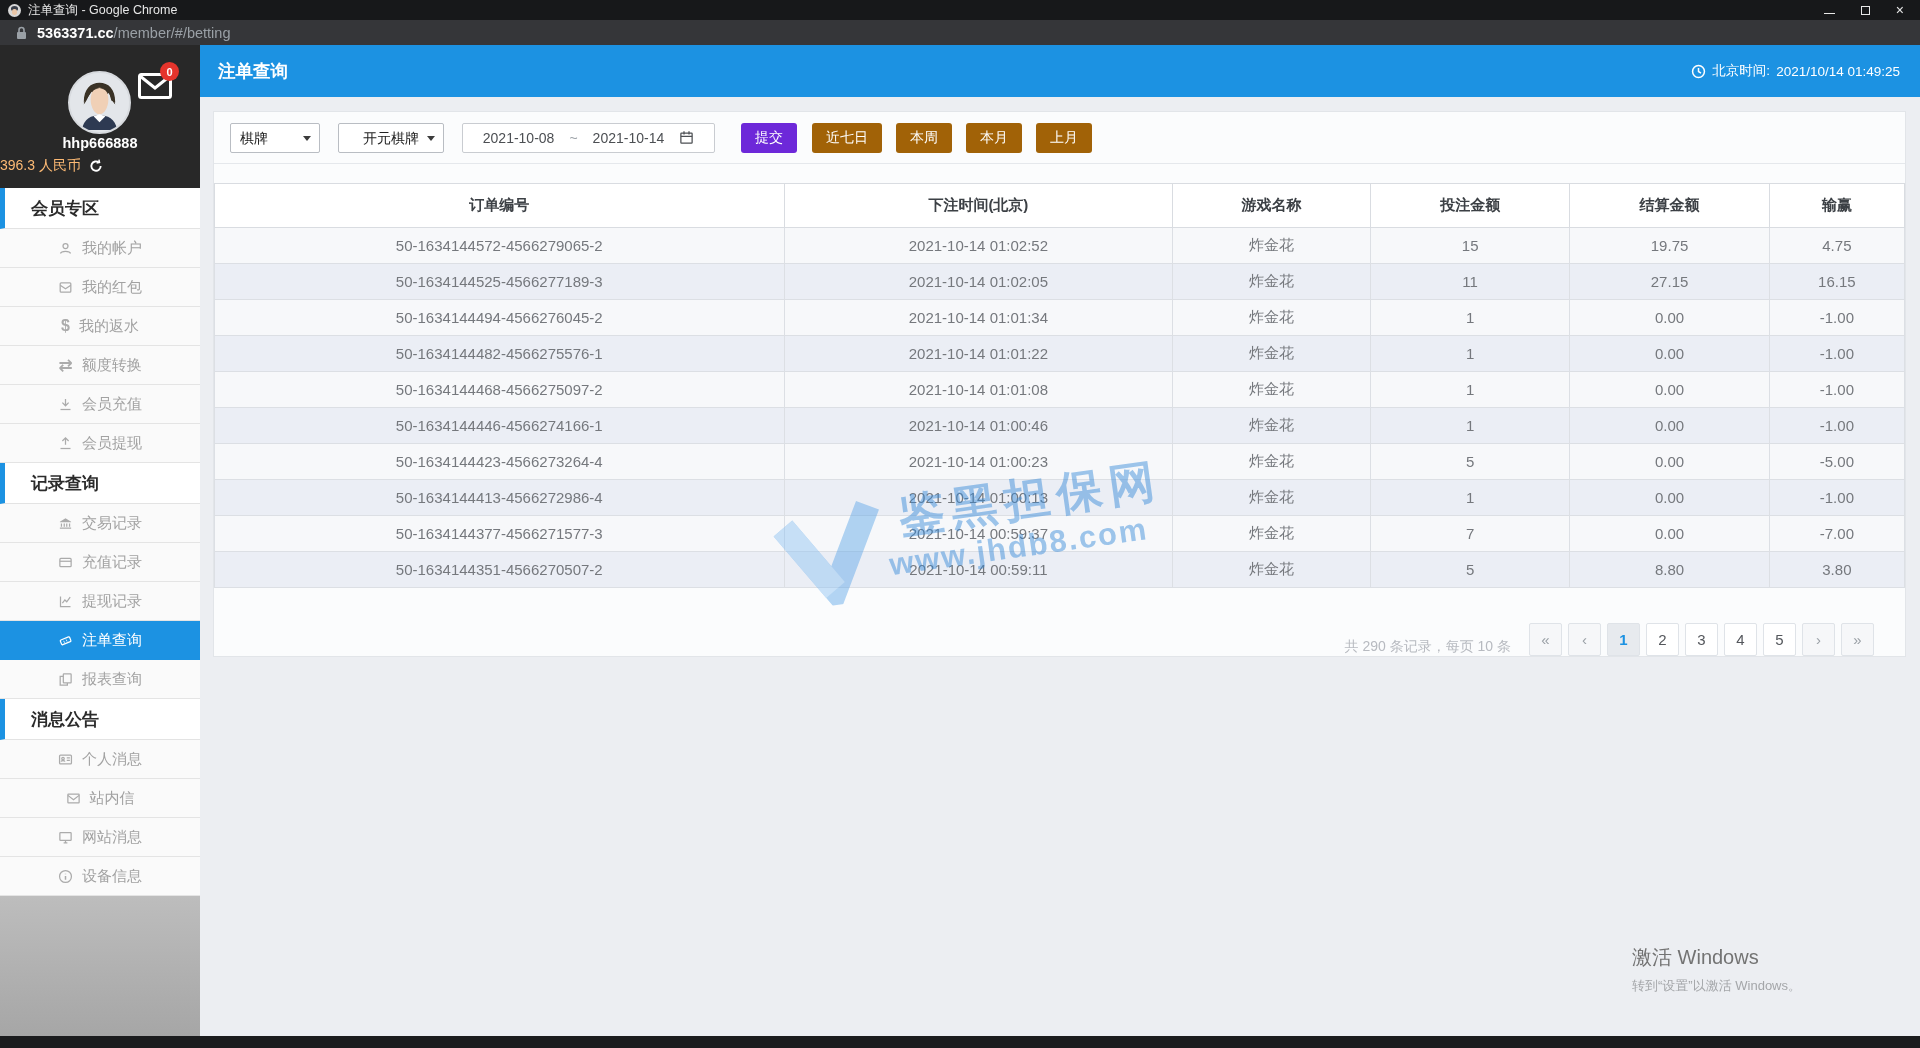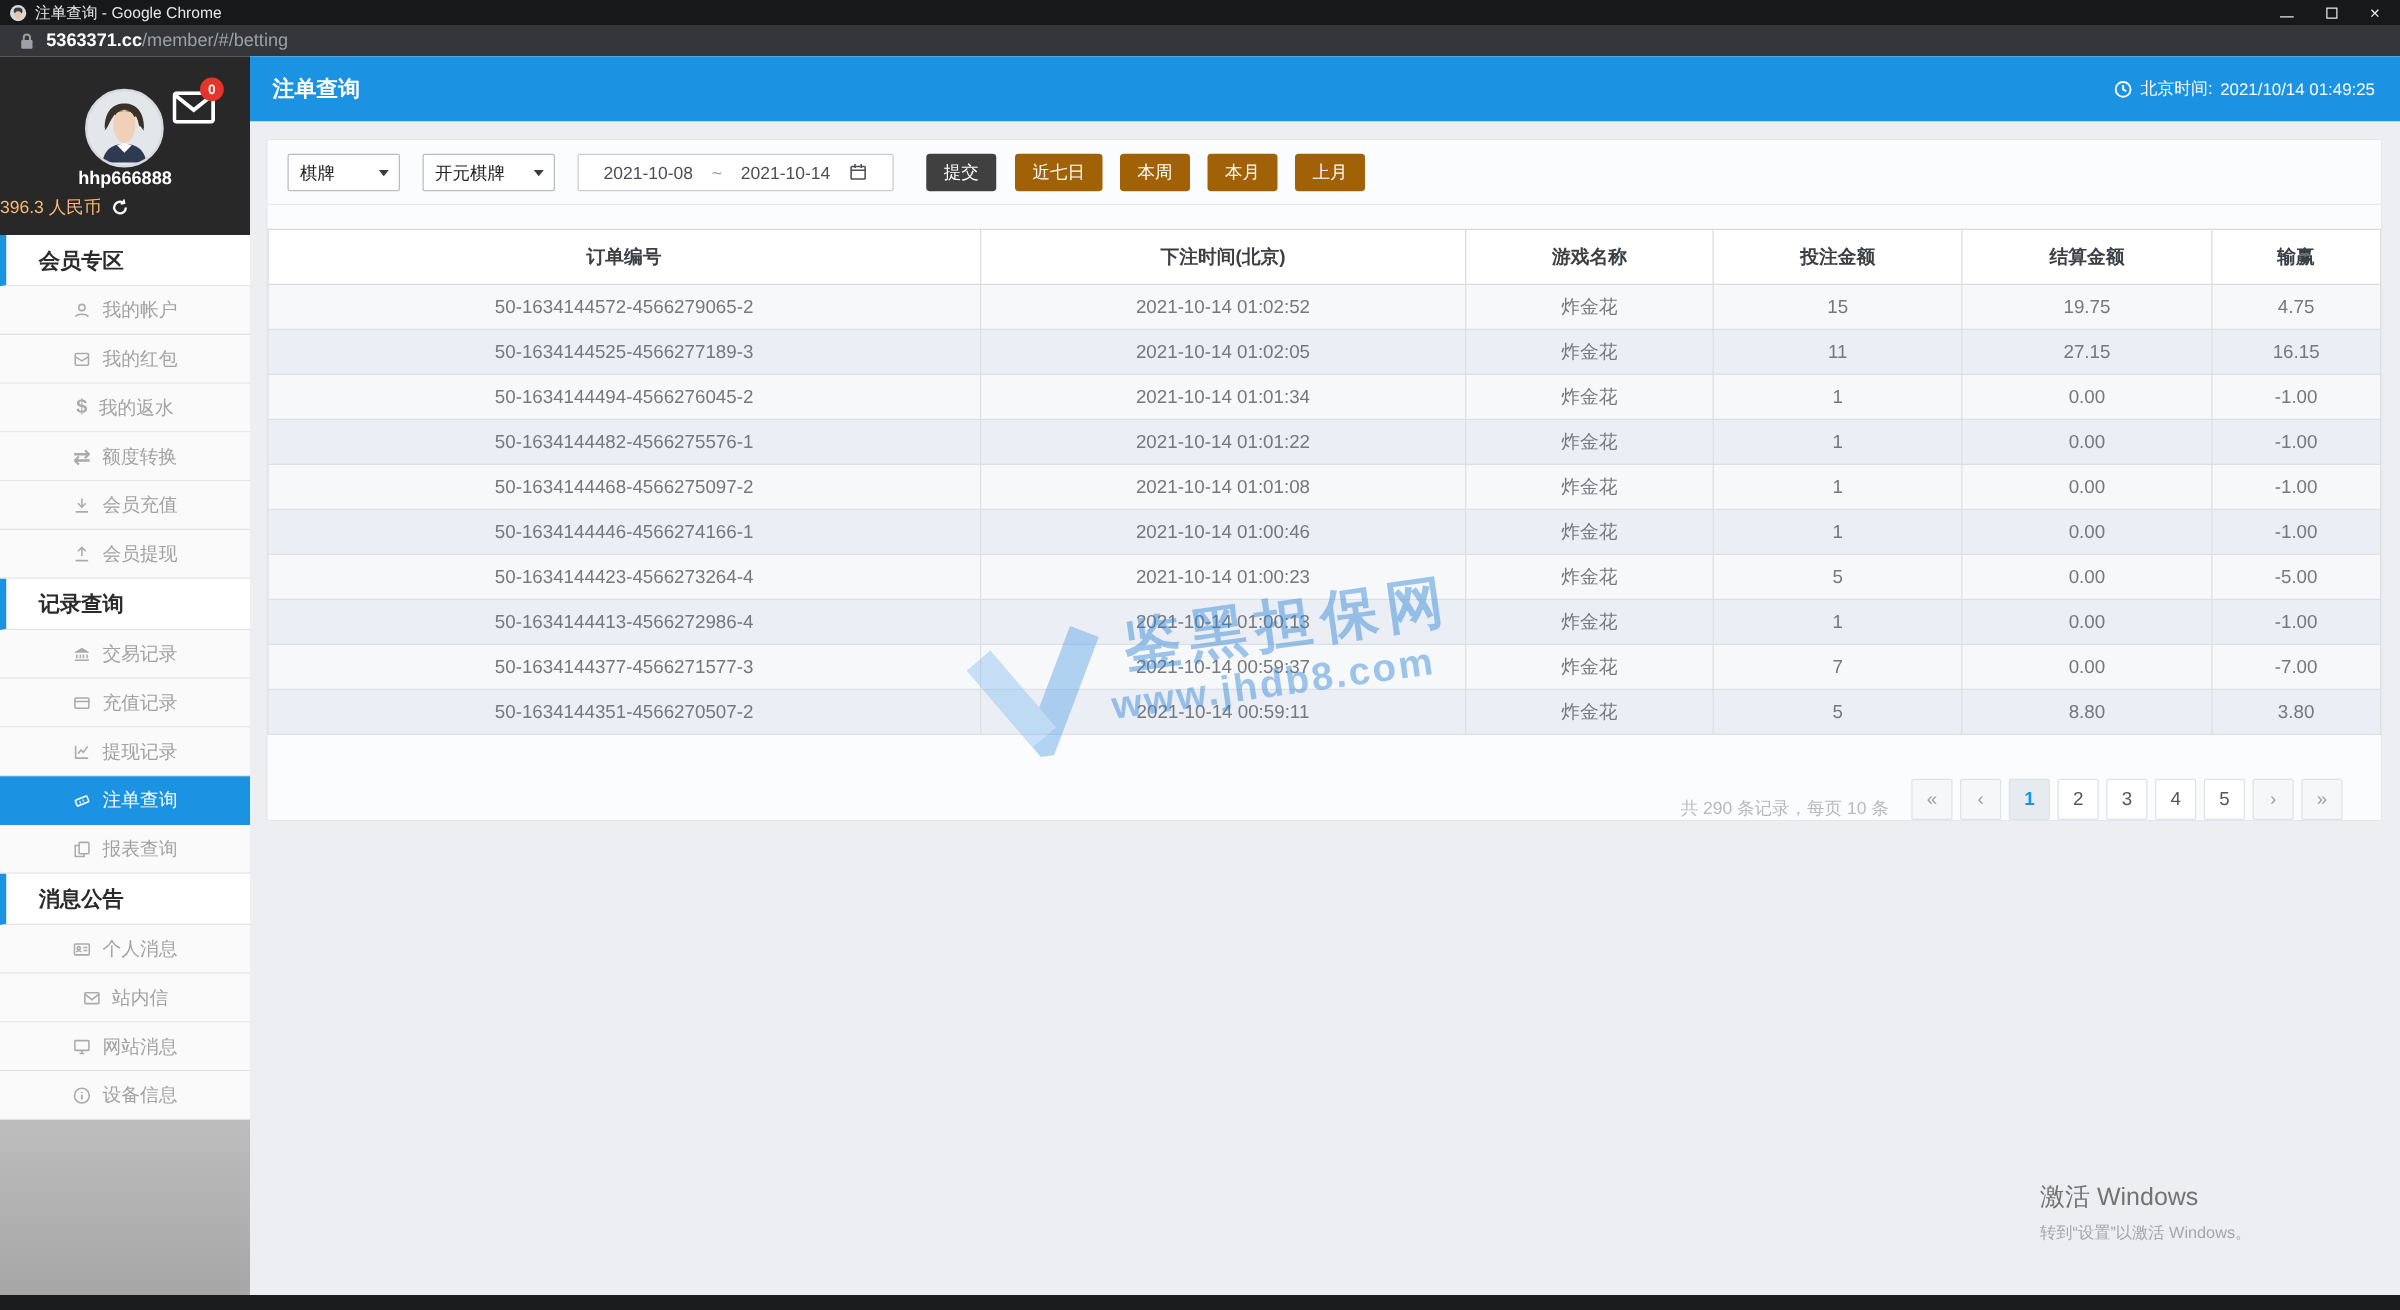--- a/index.html
+++ b/index.html
@@ -49,25 +49,25 @@
   .mainheader { height:52px; flex:0 0 auto; background:#1c92e2; display:flex; align-items:center; justify-content:space-between; padding:0 20px 0 18px; }
   .page-title { color:#fff; font-size:17.5px; font-weight:bold; }
   .timebox { display:flex; align-items:center; gap:6px; color:#fff; font-size:13.5px; }
 
   
   .panel { margin:14px 14px 0 13px; height:546px; background:#fbfcfd; border:1px solid #e2e5e9; display:flex; flex-direction:column; }
   .filterrow { height:52px; flex:0 0 auto; border-bottom:1px solid #e5e8ec; display:flex; align-items:center; padding:0 16px; }
   .selwrap { position:relative; display:inline-block; margin-right:18px; }
   .selwrap::after { content:""; position:absolute; right:9px; top:13px; border-left:4px solid transparent; border-right:4px solid transparent; border-top:5px solid #3c3c3c; pointer-events:none; }
   select.sel { appearance:none; -webkit-appearance:none; height:30px; border:1px solid #b9bdc3; border-radius:2px; background:#fff; font-size:14px; color:#222; padding:0 24px 0 9px; font-family:inherit; }
-  .sel-cat { width:90px; } .sel-plat { width:106px; }
+  .sel-cat { width:90px; } .sel-plat { width:106px;text-align:right; }
   .datebox { width:253px; height:30px; border:1px solid #c9ccd1; background:#fff; border-radius:2px; display:flex; align-items:center; justify-content:center; gap:15px; font-size:14px; color:#4c4f53; }
   .datebox .tilde { color:#9aa0a6; }
   .btn { height:30px; border:none; border-radius:3px; color:#fff; font-size:14px; padding:0 14px; cursor:pointer; font-family:inherit; }
-  .btn-submit { background:#404040; margin-left:26px; }
+  .btn-submit { background:#6d28d9; margin-left:26px; }
   .btn-quick { background:#a16207; margin-left:14px; }
   .btn-quick:first-of-type { margin-left:15px; }
 
   
   .tablewrap { margin-top:19px; flex:0 0 auto; }
   table { width:100%; border-collapse:collapse; table-layout:fixed; }
   th { height:44px; background:#fff; font-size:15px; font-weight:bold; color:#3c4045; border:1px solid #d9dce1; }
   td { height:36px; font-size:15px; color:#75787d; text-align:center; border:1px solid #dcdfe4; }
   tbody tr:nth-child(odd) td { background:#f7f8fa; }
   tbody tr:nth-child(even) td { background:#ebeef5; }

